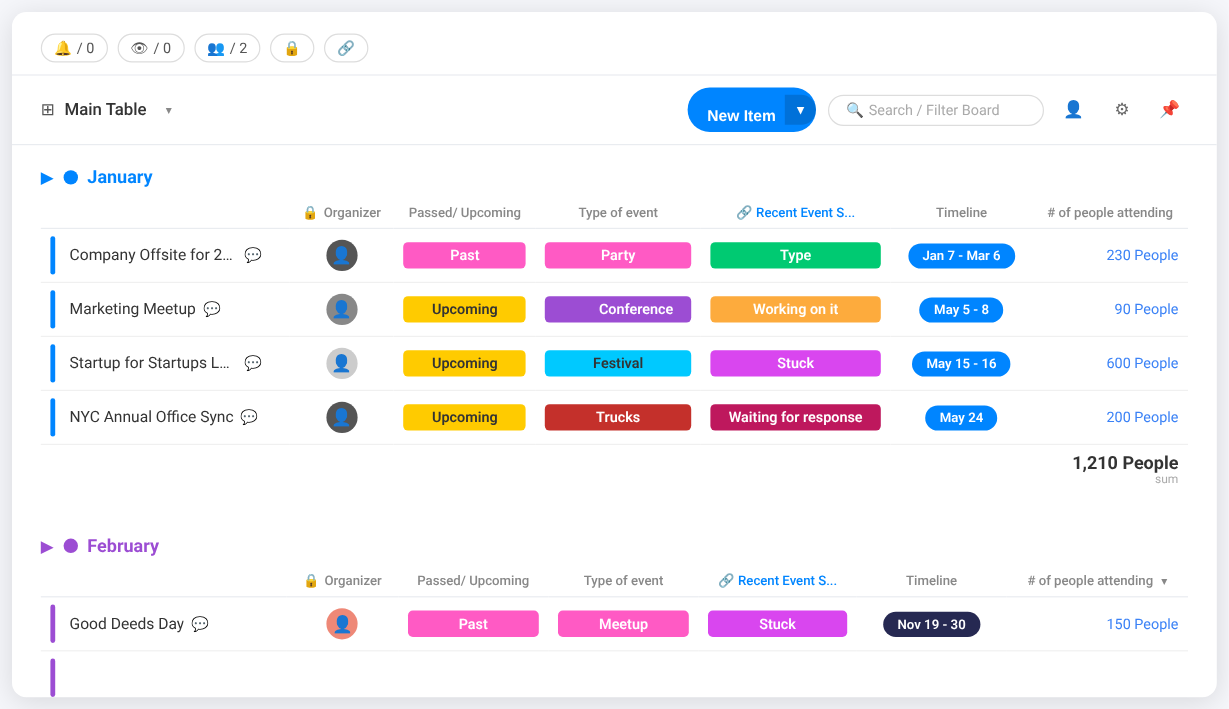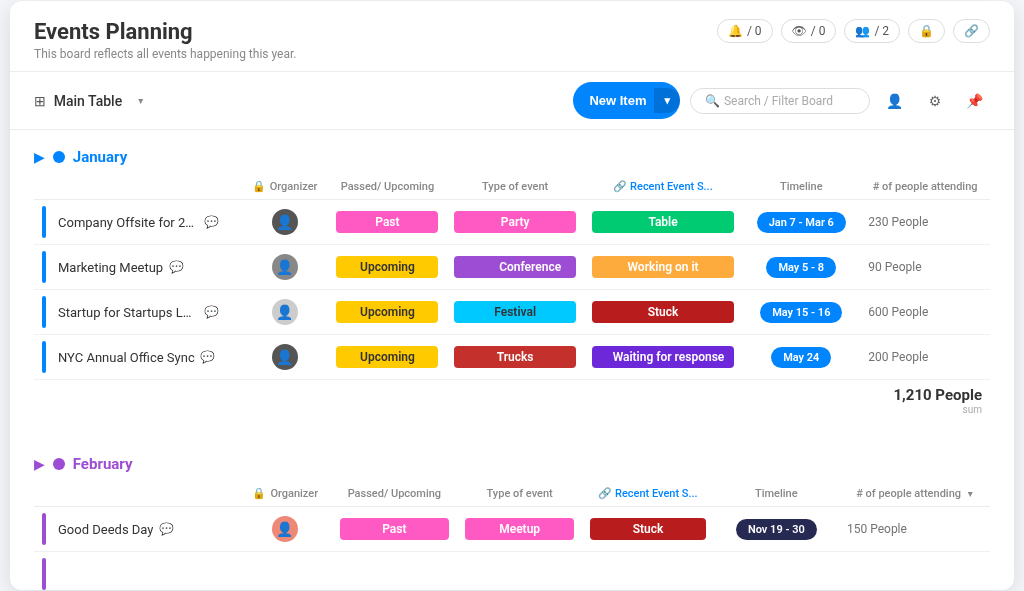--- a/index.html
+++ b/index.html
@@ -8,21 +8,21 @@
     .header { padding: 18px 24px 10px; border-bottom: 1px solid #e9ecf0; display: flex; justify-content: space-between; align-items: flex-start; }
     .header-left .app-title { font-size: 22px; font-weight: 700; color: #333; }
     .header-left .app-subtitle { font-size: 12px; color: #888; margin-top: 3px; }
     .header-right { display: flex; gap: 8px; align-items: center; }
     .header-badge { display: flex; align-items: center; gap: 4px; border: 1px solid #ddd; border-radius: 20px; padding: 4px 10px; font-size: 12px; color: #555; cursor: pointer; }
     .toolbar { padding: 10px 24px; display: flex; align-items: center; justify-content: space-between; border-bottom: 1px solid #e9ecf0; }
     .toolbar-left { display: flex; align-items: center; gap: 8px; }
     .table-icon { color: #555; font-size: 14px; }
     .main-table-btn { display: flex; align-items: center; gap: 16px; font-size: 14px; font-weight: 500; color: #333; cursor: pointer; }
     .toolbar-right { display: flex; align-items: center; gap: 10px; }
-    .new-item-btn { background: #0085ff; color: white; border: none; border-radius: 20px; padding: 6px 0px 6px 16px; font-size: 13px; font-weight: 600; cursor: pointer; display: flex; align-items: center; gap: 0; }
+    .new-item-btn { background: #0085ff; color: white; border: none; border-radius: 20px; padding: 6px 0px 6px 16px; font-size: 13px; font-weight: 600; cursor: pointer; display: flex; align-items: flex-end; gap: 0; }
     .new-item-btn .btn-text { padding-right: 4px; }
     .new-item-btn .btn-dropdown { background: rgba(0,0,0,0.15); border-radius: 0 20px 20px 0; padding: 6px 10px; margin-left: 4px; font-size: 11px; }
     .search-box { border: 1px solid #ddd; border-radius: 20px; padding: 5px 14px; font-size: 12px; color: #aaa; width: 180px; display: flex; align-items: center; }
     .icon-btn { width: 30px; height: 30px; border-radius: 50%; display: flex; align-items: center; justify-content: center; cursor: pointer; color: #666; font-size: 14px; }
     .content { padding: 0 24px 16px; overflow-y: auto; max-height: 460px; }
     .group-section { margin-top: 18px; }
     .group-header { display: flex; align-items: center; gap: 8px; margin-bottom: 8px; }
     .group-dot { width: 12px; height: 12px; border-radius: 50%; }
     .group-dot.blue { background: #0085ff; }
     .group-dot.purple { background: #9c4dd3; }
@@ -41,47 +41,43 @@
     .status-pill { border-radius: 4px; padding: 4px 10px; font-size: 12px; font-weight: 600; color: white; text-align: center; white-space: nowrap; }
     .pill-past { background: #ff5ac4; }
     .pill-upcoming { background: #ffcb00; color: #333; }
     .pill-party { background: #ff5ac4; }
     .pill-conference { background: #9c4dd3; padding-left: 40px; }
     .pill-festival { background: #00c9ff; color: #333; text-align: center; }
     .pill-trucks { background: #c4302b; }
     .pill-meetup { background: #ff5ac4; }
     .pill-done { background: #00ca72; }
     .pill-working { background: #fdab3d; }
-    .pill-stuck { background: #b91c1c; }
-    .pill-waiting { background: #6d28d9; text-align: right; }
+    .pill-stuck { background: #d946ef; }
+    .pill-waiting { background: #be185d; }
     .timeline-pill { background: #0085ff; color: white; border-radius: 20px; padding: 4px 12px; font-size: 11px; font-weight: 600; text-align: center; white-space: nowrap; display: inline-block; }
     .timeline-pill.dark { background: #262952; }
-    .people-count { font-size: 12px; color: #737373; white-space: nowrap; }
+    .people-count { font-size: 12px; color: #3b82f6; text-align: right; white-space: nowrap; }
     .add-row td { padding: 6px 8px; }
     .add-row-btn { color: #888; font-size: 12px; cursor: pointer; }
     .sum-row { text-align: right; padding: 6px 8px; }
     .sum-value { font-size: 15px; font-weight: 700; color: #333; }
     .sum-label { font-size: 10px; color: #aaa; }
     .left-bar { width: 4px; border-radius: 2px; }
     .left-bar.blue { background: #0085ff; }
     .left-bar.purple { background: #9c4dd3; }
     .group-collapse-icon { font-size: 14px; cursor: pointer; color: #0085ff; }
     .group-collapse-icon.purple { color: #9c4dd3; }
     .sort-icon { font-size: 10px; margin-left: 4px; }
   </style>
 </head>
 <body>
 
 <div class="app-wrapper">
 
   <div class="header">
-    <div class="header-left">
-      <div class="app-title">Events Planning</div>
-      <div class="app-subtitle">This board reflects all events happening this year.</div>
-    </div>
     <div class="header-right">
       <div class="header-badge">
         <span>🔔</span>
         <span>/ 0</span>
       </div>
       <div class="header-badge">
         <span>👁</span>
         <span>/ 0</span>
       </div>
       <div class="header-badge">
@@ -165,21 +161,21 @@
                   <span style="color:white;font-size:14px;">👤</span>
                 </div>
             </td>
             <td>
                 <div class="status-pill pill-past">Past</div>
               </td>
             <td>
                 <div class="status-pill pill-party">Party</div>
               </td>
             <td>
-                <div class="status-pill pill-done">Table</div>
+                <div class="status-pill pill-done">Type</div>
               </td>
             <td style="text-align:center;"><span class="timeline-pill">Jan 7 - Mar 6</span></td>
             <td>
                 <div class="people-count">230 People</div>
               </td>
           </tr>
 
           <tr class="data-row">
             <td>
               <div class="row-name">

